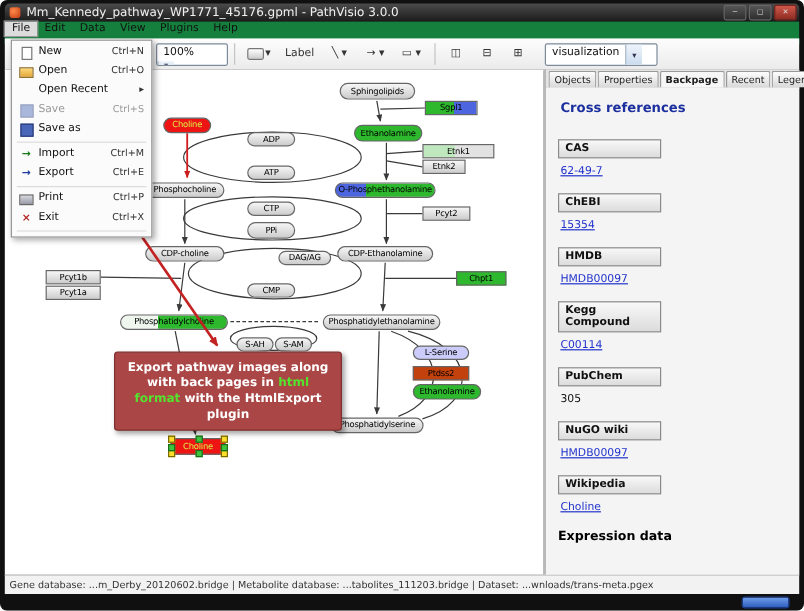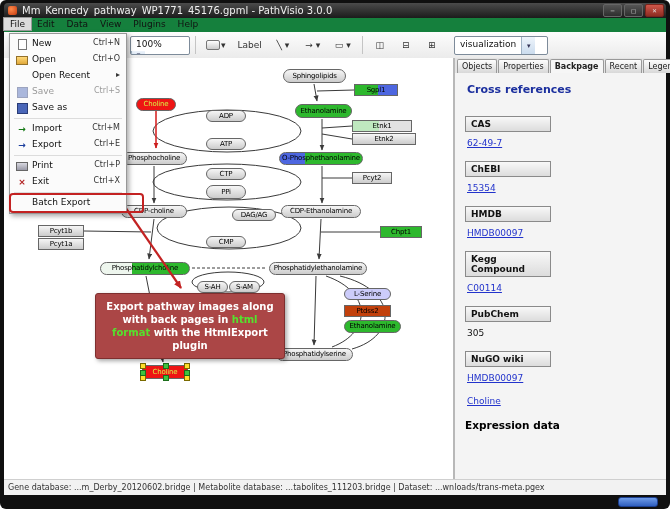--- a/index.html
+++ b/index.html
@@ -208,21 +208,21 @@
     <path d="M156 111 L156 148" stroke="#d41a1a" stroke-width="1.5" fill="none" marker-end="url(#ahr)"></path>
   </svg>
 
   <div id="node-layer">
       <div class="pnode" style="left: 283px; top: 69px; width: 63px; height: 14px;">Sphingolipids</div>
       <div class="pnode rect" style="left: 354px; top: 84px; width: 44px; height: 12px; background: linear-gradient(90deg, rgb(45, 184, 45) 0px, rgb(45, 184, 45) 55%, rgb(77, 102, 224) 55%, rgb(77, 102, 224) 100%);">Sgpl1</div>
       <div class="pnode" style="left: 136px; top: 98px; width: 40px; height: 13px; background: rgb(238, 20, 20); color: rgb(216, 238, 68);">Choline</div>
       <div class="pnode" style="left: 295px; top: 104px; width: 57px; height: 14px; background: rgb(45, 184, 45);">Ethanolamine</div>
       <div class="pnode" style="left: 206px; top: 110px; width: 40px; height: 12px;">ADP</div>
       <div class="pnode rect" style="left: 352px; top: 120px; width: 60px; height: 12px; background: linear-gradient(90deg, rgb(191, 232, 191) 0px, rgb(191, 232, 191) 45%, rgb(226, 226, 226) 45%, rgb(226, 226, 226) 100%);">Etnk1</div>
-      <div class="pnode rect" style="left: 352px; top: 133px; width: 64px; height: 12px;">Etnk2</div>
+      <div class="pnode rect" style="left: 352px; top: 133px; width: 36px; height: 12px;">Etnk2</div>
       <div class="pnode" style="left: 206px; top: 138px; width: 40px; height: 12px;">ATP</div>
       <div class="pnode" style="left: 121px; top: 152px; width: 66px; height: 13px;">Phosphocholine</div>
       <div class="pnode" style="left: 279px; top: 152px; width: 84px; height: 13px; background: linear-gradient(90deg, rgb(77, 102, 224) 0px, rgb(77, 102, 224) 30%, rgb(45, 184, 45) 30%, rgb(45, 184, 45) 100%);">O-Phosphethanolamine</div>
       <div class="pnode" style="left: 206px; top: 168px; width: 40px; height: 12px;">CTP</div>
       <div class="pnode rect" style="left: 352px; top: 172px; width: 40px; height: 12px;">Pcyt2</div>
       <div class="pnode" style="left: 206px; top: 185px; width: 40px; height: 14px;">PPi</div>
       <div class="pnode" style="left: 121px; top: 205px; width: 66px; height: 13px;">CDP-choline</div>
       <div class="pnode" style="left: 232px; top: 209px; width: 44px; height: 12px;">DAG/AG</div>
       <div class="pnode" style="left: 281px; top: 205px; width: 80px; height: 13px;">CDP-Ethanolamine</div>
       <div class="pnode rect" style="left: 38px; top: 225px; width: 46px; height: 12px;">Pcyt1b</div>
@@ -295,25 +295,20 @@
         <span class="mi-ico ico-print"></span>
         <span class="mi-label">Print</span>
         <span class="mi-sc">Ctrl+P</span>
       </div>
       <div class="mi">
         <span class="mi-ico ico-exit">×</span>
         <span class="mi-label">Exit</span>
         <span class="mi-sc">Ctrl+X</span>
       </div>
       <div class="mi-sep"></div>
-      <div class="mi hl">
-        <span class="mi-ico"></span>
-        <span class="mi-label">Batch Export</span>
-        <span class="mi-sc"></span>
-      </div>
     </div>
 
   <div class="sidepanel">
     <div class="tabs" id="side-tabs">
         <span class="tab">Objects</span>
         <span class="tab">Properties</span>
         <span class="tab active">Backpage</span>
         <span class="tab">Recent</span>
         <span class="tab">Legend</span>
       </div>
@@ -325,20 +320,21 @@
           <div class="sec-h">ChEBI</div>
           <a class="sec-link">15354</a>
           <div class="sec-h">HMDB</div>
           <a class="sec-link">HMDB00097</a>
           <div class="sec-h">Kegg Compound</div>
           <a class="sec-link">C00114</a>
           <div class="sec-h">PubChem</div>
           <div class="sec-val">305</div>
           <div class="sec-h">NuGO wiki</div>
           <a class="sec-link">HMDB00097</a>
+          <div class="sec-h">Wikipedia</div>
           <a class="sec-link">Choline</a>
         </div>
       <div class="expr-title">Expression data</div>
     </div>
   </div>
 
   <div class="statusbar">
     <span>Gene database: ...m_Derby_20120602.bridge | Metabolite database: ...tabolites_111203.bridge | Dataset: ...wnloads/trans-meta.pgex</span>
   </div>
 

